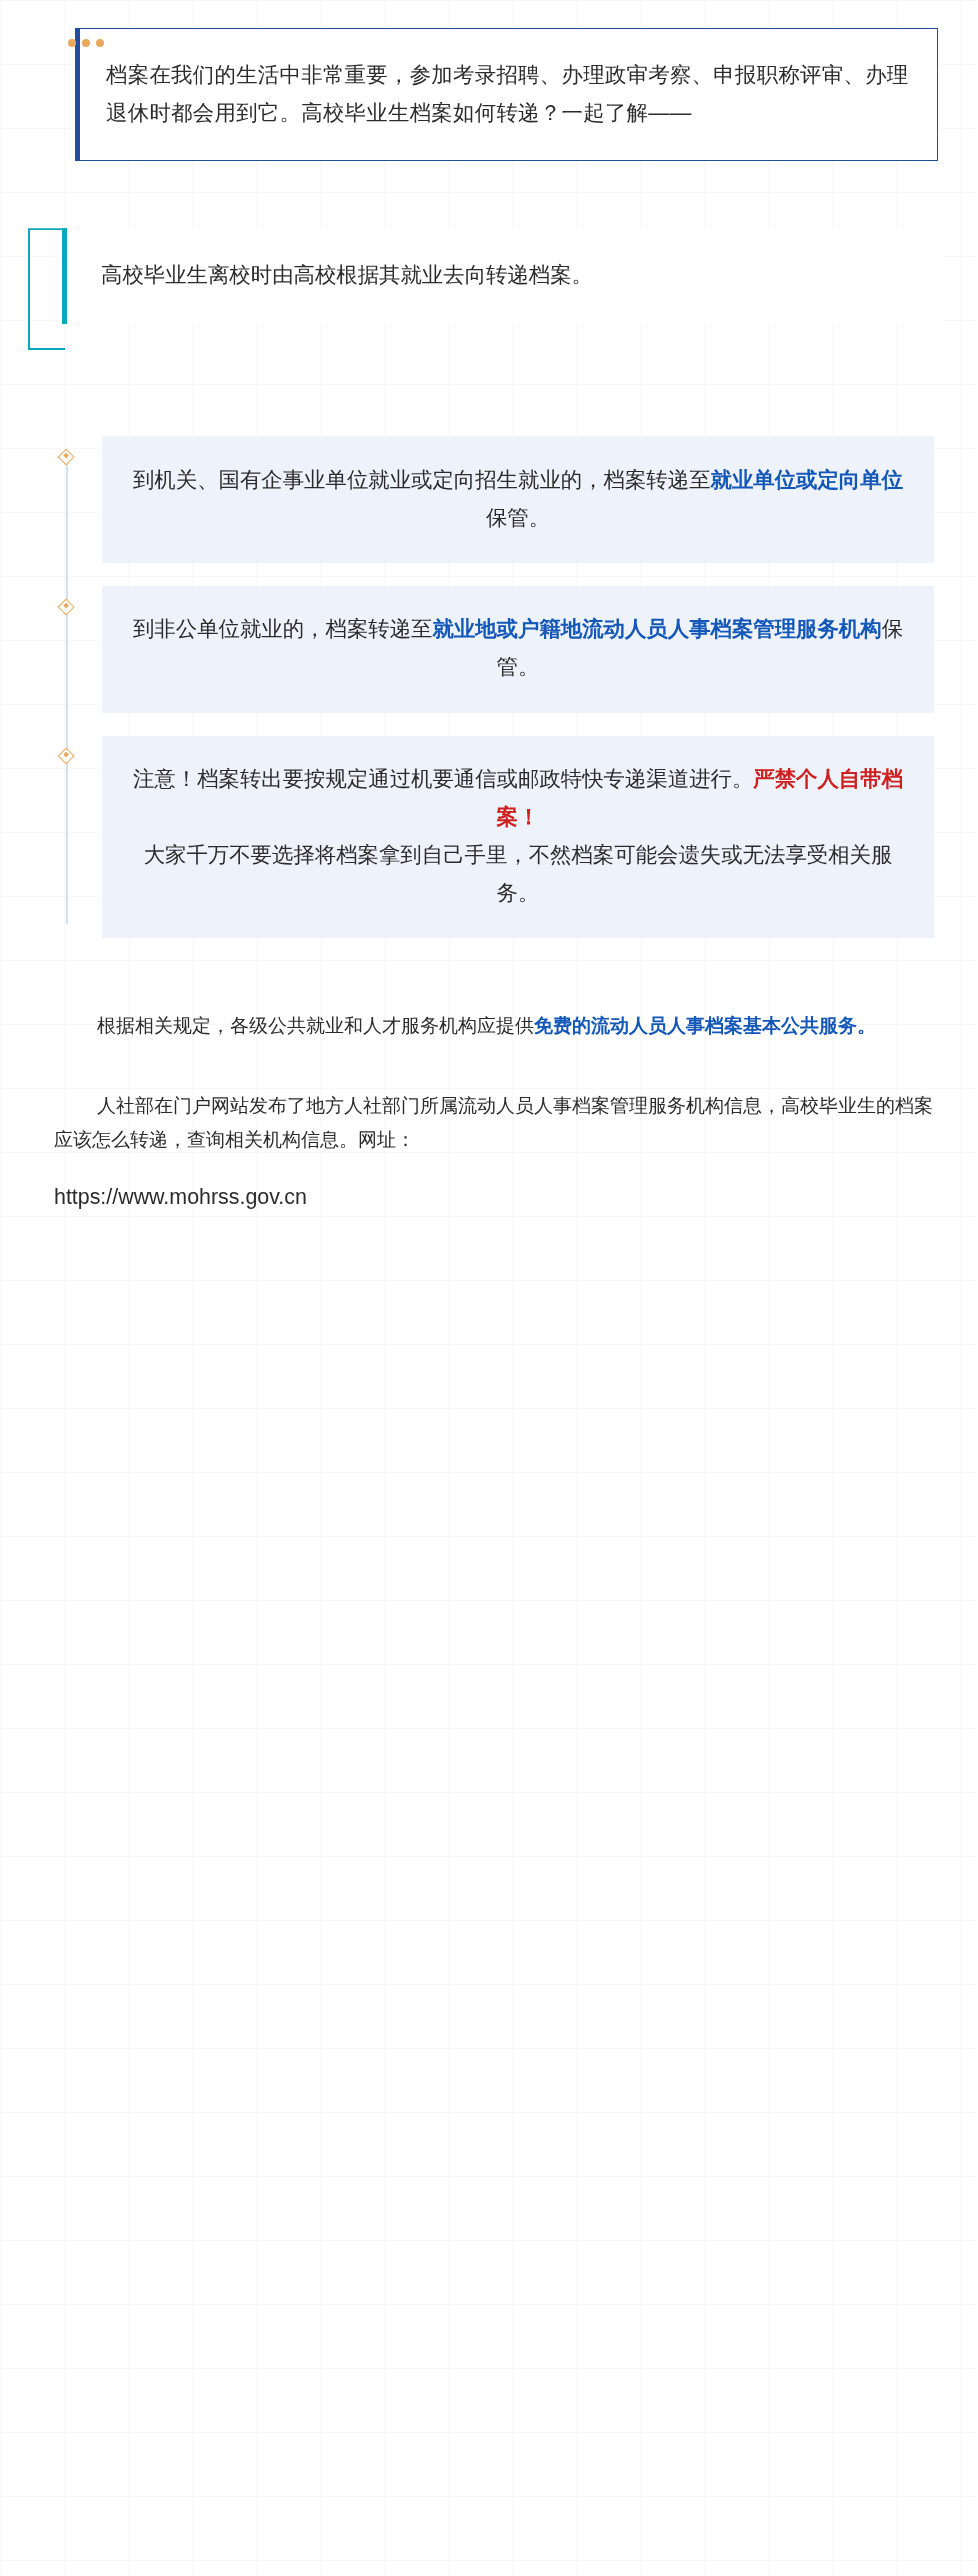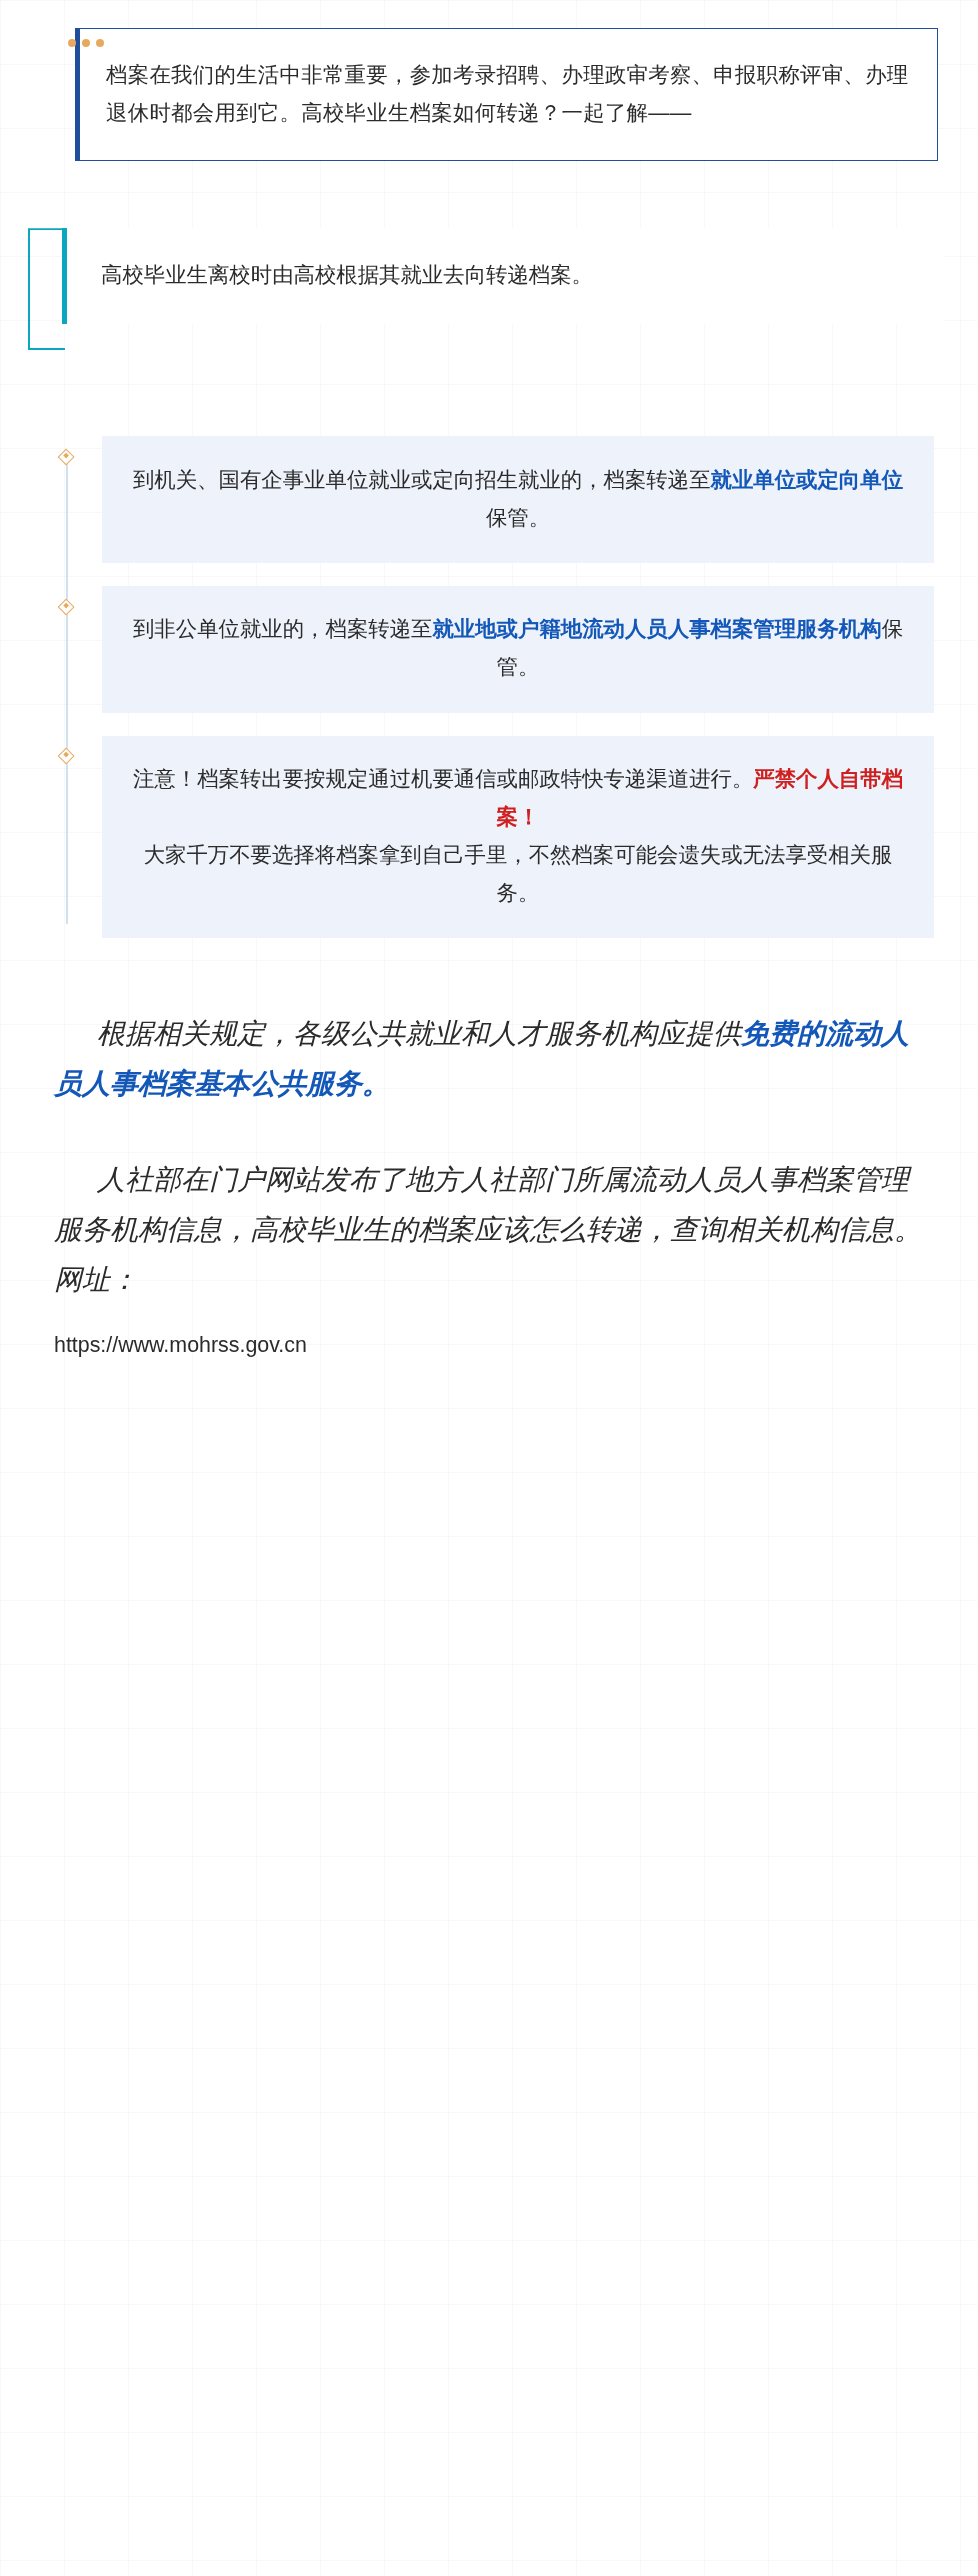--- a/index.html
+++ b/index.html
@@ -192,25 +192,24 @@
     color: #cf2020;
     font-weight: bold;
   }
 
   
   .closing {
     margin: 71px 43px 0 54px;
   }
   .closing p {
     margin: 0 0 46px 0;
-    font-size: 28px;
+    font-size: 19px;
     line-height: 1.78;
     color: #2b2b2b;
     text-indent: 43px;
-    font-style: italic;
   }
   .closing p:last-child { margin-bottom: 0; }
   .url-line {
     margin-top: -24.5px;
     font-size: 21.4px;
     line-height: 1.78;
     color: #2b2b2b;
   }
 </style>
 </head>

